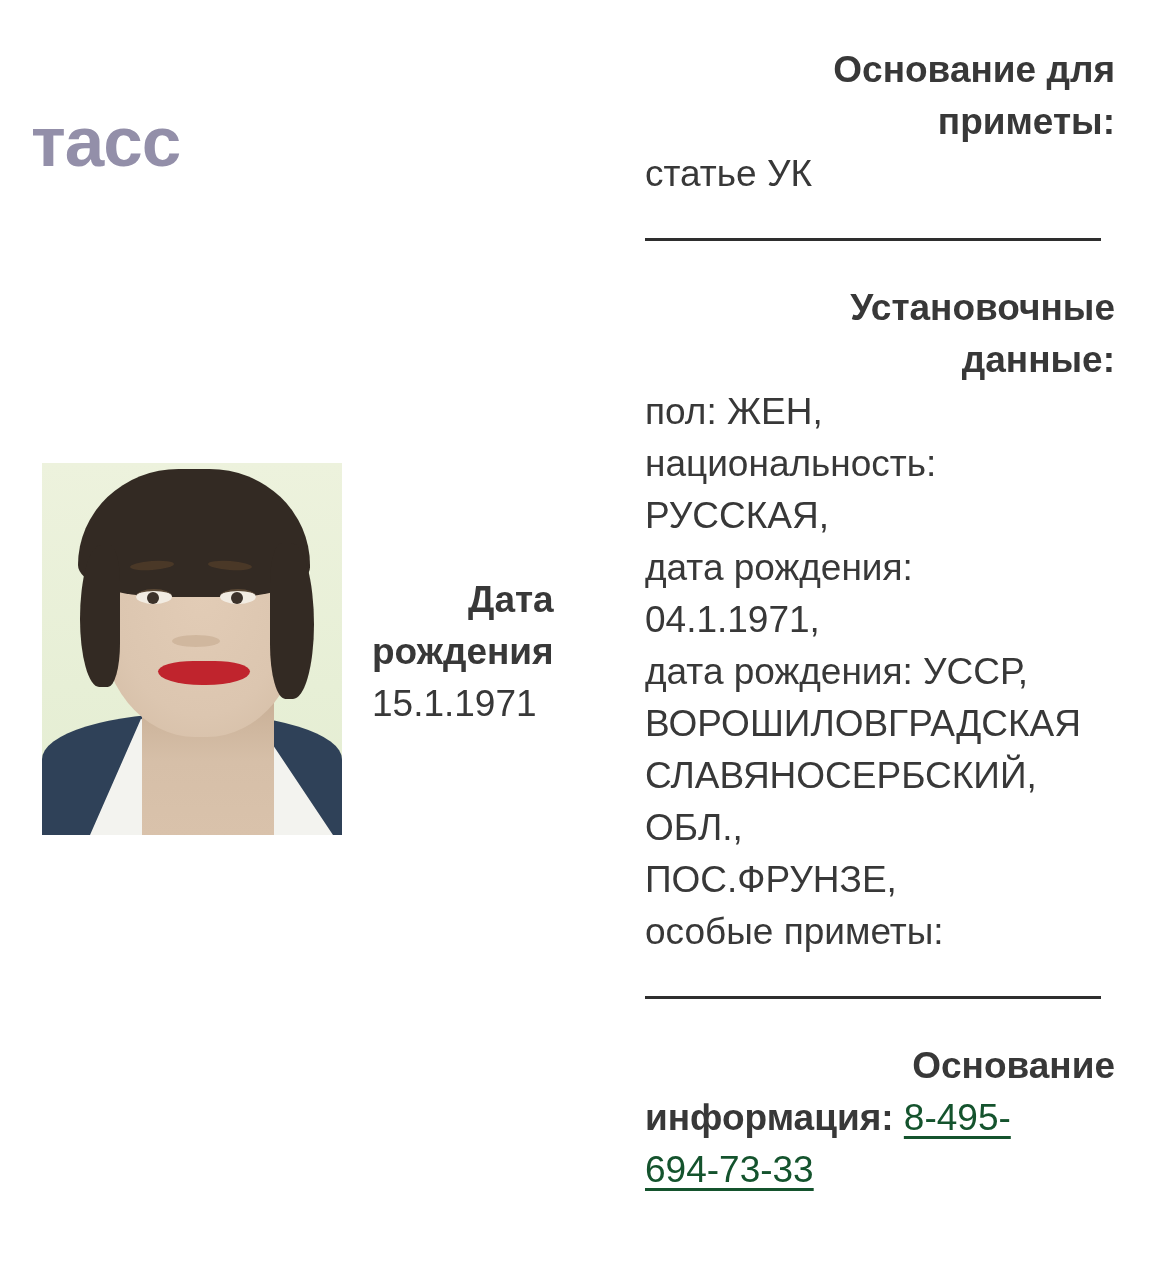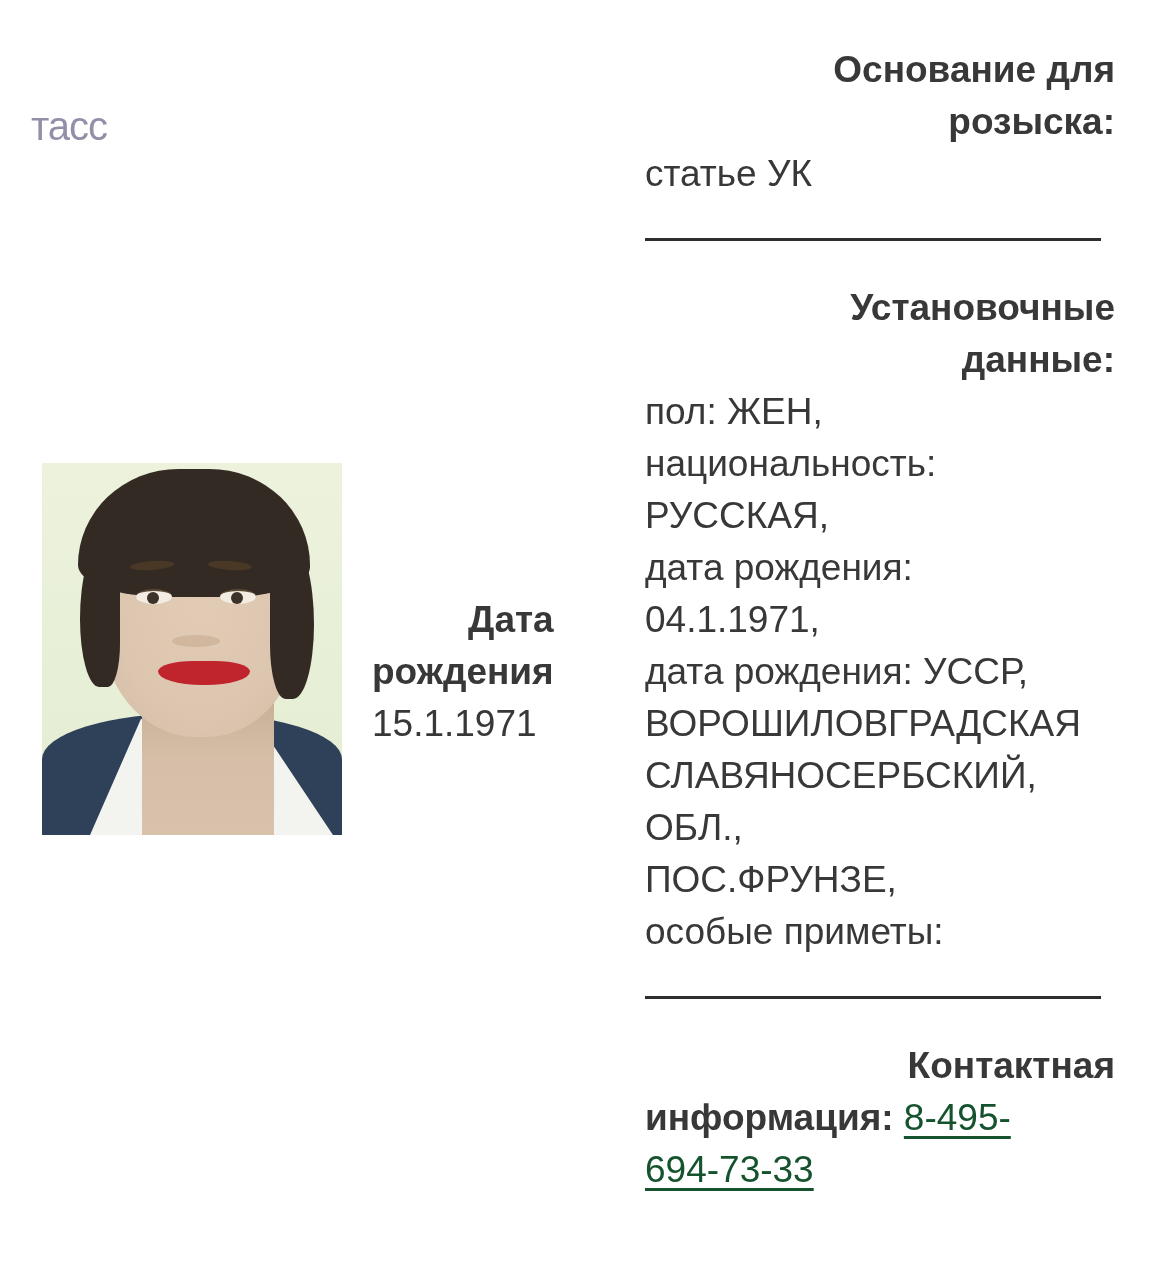--- a/index.html
+++ b/index.html
@@ -4,21 +4,21 @@
 <style>
   html,body { margin:0; padding:0; background:#ffffff; }
   .page {
     position:relative; width:1149px; height:1280px; background:#ffffff;
     font-family:"Liberation Sans","DejaVu Sans",sans-serif; color:#383838;
     overflow:hidden;
   }
   
   .logo {
     position:absolute; left:31px; top:106px;
-    font-size:40px; font-weight:400; letter-spacing:-1px;
+    font-size:71px; font-weight:700; letter-spacing:-1px;
     color:#938fa9; line-height:1;text-align:center;
   }
   
   .photo {
     position:absolute; left:42px; top:463px; width:300px; height:372px;
     background:linear-gradient(180deg,#edf2dd 0%, #e7efd6 60%, #e4edd2 100%);
     overflow:hidden;
   }
   .photo * { position:absolute; }
   .jacket {
@@ -46,21 +46,21 @@
   .hair-right { left:228px; top:80px; width:44px; height:156px; background:#332a23; border-radius:30% 60% 55% 40%; }
   .brow { top:98px; width:44px; height:9px; background:#4a3827; border-radius:50%; }
   .brow.l { left:88px; transform:rotate(-4deg); }
   .brow.r { left:166px; transform:rotate(4deg); }
   .eye { top:126px; width:36px; height:13px; background:#f2ece2; border-radius:50%; border-top:2px solid #5b4936; }
   .eye.l { left:94px; } .eye.r { left:178px; }
   .iris { top:1px; left:11px; width:12px; height:12px; background:#3c322a; border-radius:50%; }
   .nose-shadow { left:130px; top:172px; width:48px; height:12px; background:#c3a88c; opacity:.55; border-radius:50%; }
   .lips { left:116px; top:198px; width:92px; height:24px; background:#c0242d; border-radius:48% 48% 60% 60% / 55% 55% 70% 70%; }
   
-  .birth-caption { position:absolute; left:372px; top:594px; }
+  .birth-caption { position:absolute; left:372px; top:574px; }
   
   .info-col { position:absolute; left:645px; top:44px; width:470px; }
   .line { font-size:37px; line-height:52px; white-space:nowrap; }
   .bold, .bold .line { font-weight:700;text-align:right; }
   .hr { border:none; border-top:3px solid #2e2e2e; width:456px; margin:38px 0 41px 0; }
   a.phone { color:#14532d; text-decoration:underline; text-decoration-thickness:2.5px; text-underline-offset:6px; }
 </style>
 </head>
 <body>
 
@@ -93,21 +93,21 @@
         <div class="line">Дата</div>
         <div class="line">рождения</div>
       </div>
     <div class="line">15.1.1971</div>
   </div>
 
   <div class="info-col">
 
     <div class="bold">
         <div class="line">Основание для</div>
-        <div class="line">розыска:</div>
+        <div class="line">приметы:</div>
       </div>
     <div>
         <div class="line">статье УК</div>
       </div>
 
     <div class="hr"></div>
 
     <div class="bold">
         <div class="line">Установочные</div>
         <div class="line">данные:</div>
@@ -122,21 +122,21 @@
         <div class="line">ВОРОШИЛОВГРАДСКАЯ</div>
         <div class="line">СЛАВЯНОСЕРБСКИЙ,</div>
         <div class="line">ОБЛ.,</div>
         <div class="line">ПОС.ФРУНЗЕ,</div>
         <div class="line">особые приметы:</div>
       </div>
 
     <div class="hr"></div>
 
     <div>
-      <div class="line bold">Контактная</div>
+      <div class="line bold">Основание</div>
       <div class="line">
         <span class="bold">информация:</span>
         <a class="phone" href="#">8-495-</a>
       </div>
       <div class="line">
         <a class="phone" href="#">694-73-33</a>
       </div>
     </div>
 
   </div>

